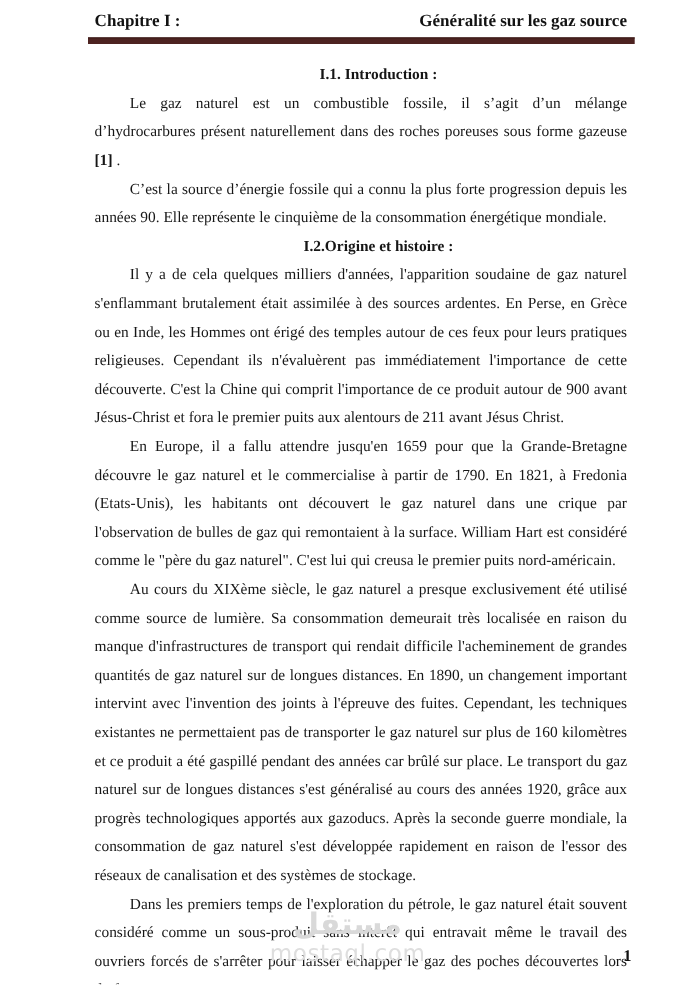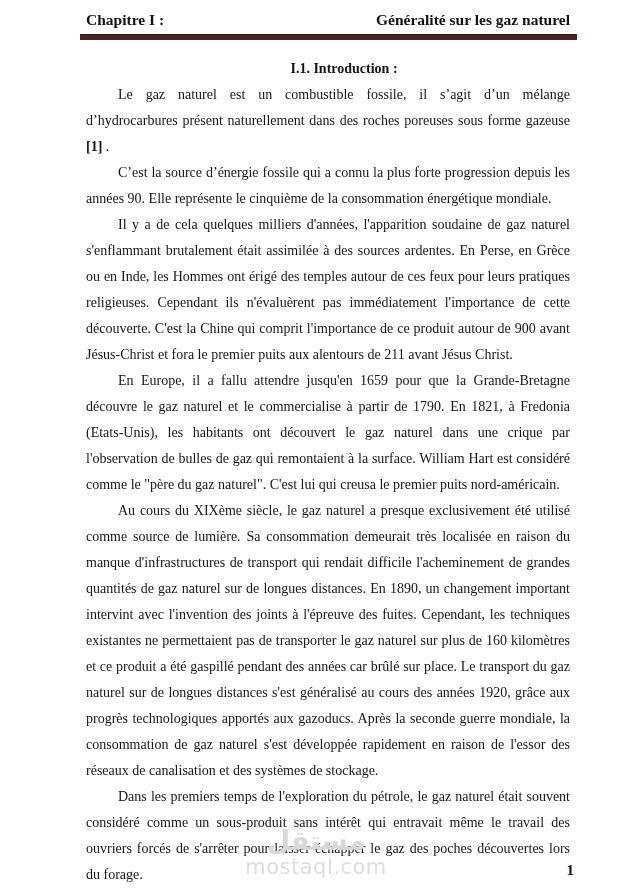--- a/index.html
+++ b/index.html
@@ -77,29 +77,30 @@
     color: #111111;
   }
 </style>
 </head>
 <body>
 
 <div class="page">
 
   <div class="header">
     <span class="chapter">Chapitre I :</span>
-    <span class="title">Généralité sur les gaz naturel</span>
+    <span class="title">Généralité sur les gaz source</span>
   </div>
 
   <div class="rule"></div>
 
   <div class="body" id="body-text">
       <p class="heading"><span>I.1. Introduction :</span></p>
       <p class="indent"><span>Le gaz naturel est un combustible fossile, il s’agit d’un mélange d’hydrocarbures présent naturellement dans des roches poreuses sous forme gazeuse </span><span class="bold">[1]</span><span> .</span></p>
       <p class="indent"><span>C’est la source d’énergie fossile qui a connu la plus forte progression depuis les années 90. Elle représente le cinquième de la consommation énergétique mondiale.</span></p>
+      <p class="heading"><span>I.2.Origine et histoire :</span></p>
       <p class="indent"><span>Il y a de cela quelques milliers d'années, l'apparition soudaine de gaz naturel s'enflammant brutalement était assimilée à des sources ardentes. En Perse, en Grèce ou en Inde, les Hommes ont érigé des temples autour de ces feux pour leurs pratiques religieuses. Cependant ils n'évaluèrent pas immédiatement l'importance de cette découverte. C'est la Chine qui comprit l'importance de ce produit autour de 900 avant Jésus-Christ et fora le premier puits aux alentours de 211 avant Jésus Christ.</span></p>
       <p class="indent"><span>En Europe, il a fallu attendre jusqu'en 1659 pour que la Grande-Bretagne découvre le gaz naturel et le commercialise à partir de 1790. En 1821, à Fredonia (Etats-Unis), les habitants ont découvert le gaz naturel dans une crique par l'observation de bulles de gaz qui remontaient à la surface. William Hart est considéré comme le "père du gaz naturel". C'est lui qui creusa le premier puits nord-américain.</span></p>
       <p class="indent"><span>Au cours du XIXème siècle, le gaz naturel a presque exclusivement été utilisé comme source de lumière. Sa consommation demeurait très localisée en raison du manque d'infrastructures de transport qui rendait difficile l'acheminement de grandes quantités de gaz naturel sur de longues distances. En 1890, un changement important intervint avec l'invention des joints à l'épreuve des fuites. Cependant, les techniques existantes ne permettaient pas de transporter le gaz naturel sur plus de 160 kilomètres et ce produit a été gaspillé pendant des années car brûlé sur place. Le transport du gaz naturel sur de longues distances s'est généralisé au cours des années 1920, grâce aux progrès technologiques apportés aux gazoducs. Après la seconde guerre mondiale, la consommation de gaz naturel s'est développée rapidement en raison de l'essor des réseaux de canalisation et des systèmes de stockage.</span></p>
       <p class="indent"><span>Dans les premiers temps de l'exploration du pétrole, le gaz naturel était souvent considéré comme un sous-produit sans intérêt qui entravait même le travail des ouvriers forcés de s'arrêter pour laisser échapper le gaz des poches découvertes lors du forage.</span></p>
     </div>
 
   <div class="watermark">
     <div class="wm-ar">مستقل</div>
     <div class="wm-en">mostaql.com</div>
   </div>

